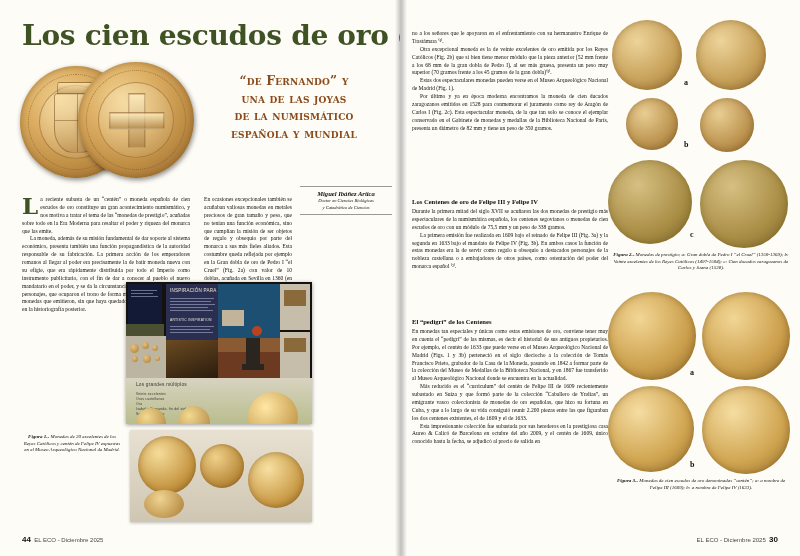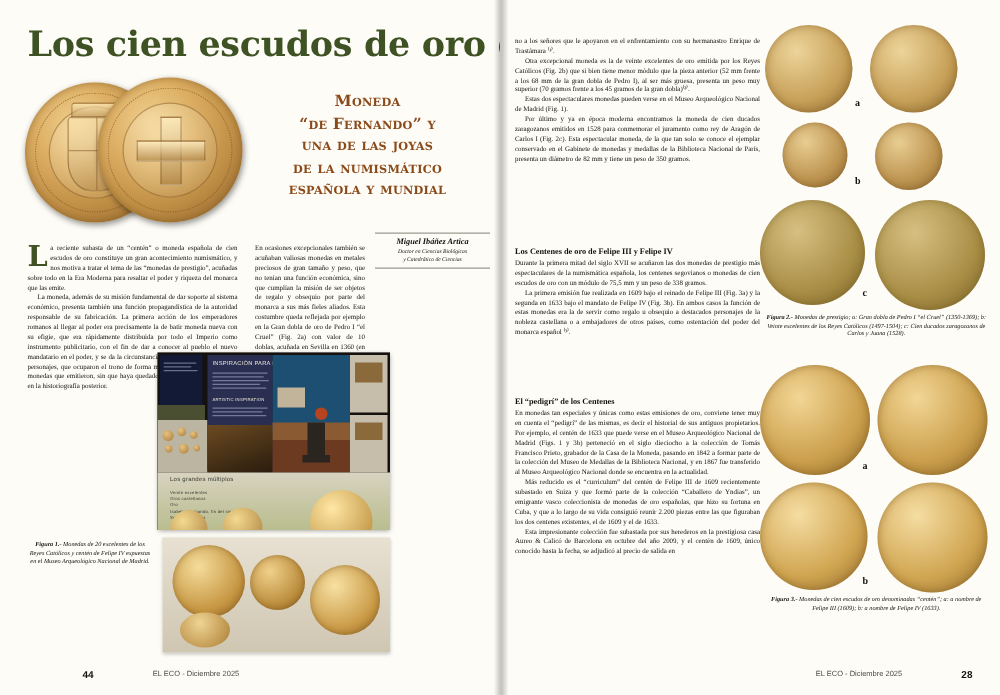--- a/index.html
+++ b/index.html
@@ -188,33 +188,32 @@
 
   
   .footer{
     position:absolute;bottom:12px;
     font-family:"Liberation Sans", sans-serif;
     font-size:6px;color:#4a4a46;
   }
   .footer .pgno{font-weight:bold;font-size:8px;color:#14110d;}
   .footer-left{left:22px;}
   .footer-right{right:22px;}
-  .footer span{vertical-align:middle;margin-left:44px;}
+  .footer span{vertical-align:middle;}
 </style>
 </head>
 <body>
 
 <div class="spread">
 
   <div class="page page-left">
 
     <div class="title">Los cien escudos de oro de 1609</div>
 
     <div class="subtitle">
-      <div>Moneda</div>
       <div>“de Fernando” y</div>
       <div>una de las joyas</div>
       <div>de la numismático</div>
       <div>española y mundial</div>
     </div>
 
     <div class="coin-pair-top">
       <div class="coin" style="left:0;top:4px;width:112px;height:112px;">
         <div class="coin-face">
           <div class="coin-ring"></div>
@@ -371,18 +370,18 @@
       <div style="position:absolute;left:94px;top:94px;width:88px;height:88px;border-radius:50%;background:radial-gradient(circle at 36% 30%,#f5dda2,#d0a551 60%,#946f2d);box-shadow:inset 0 0 7px rgba(110,72,20,.5);"></div>
       <div class="lab" style="left:82px;top:168px;">b</div>
     </div>
 
     <div class="caption" style="left:210px;top:478px;width:182px;">
       <b>Figura 3.-</b><span> Monedas de cien escudos de oro denominadas “centén”; a: a nombre de Felipe III (1609); b: a nombre de Felipe IV (1633).</span>
     </div>
 
     <div class="footer footer-right">
       <span>EL ECO - Diciembre 2025</span>&nbsp;
-      <span class="pgno">28</span>
+      <span class="pgno">30</span>
     </div>
   </div>
 
   <div class="gutter-shadow"></div>
 </div>
 
 </body></html>

